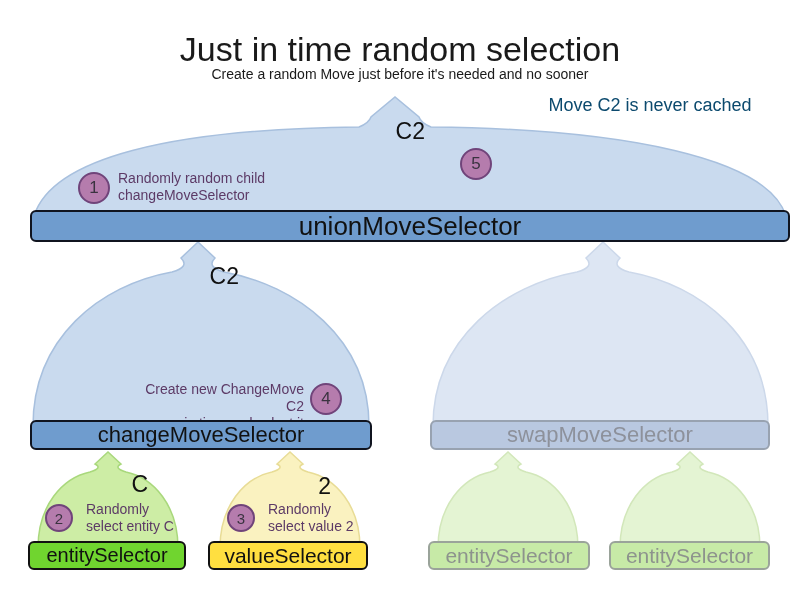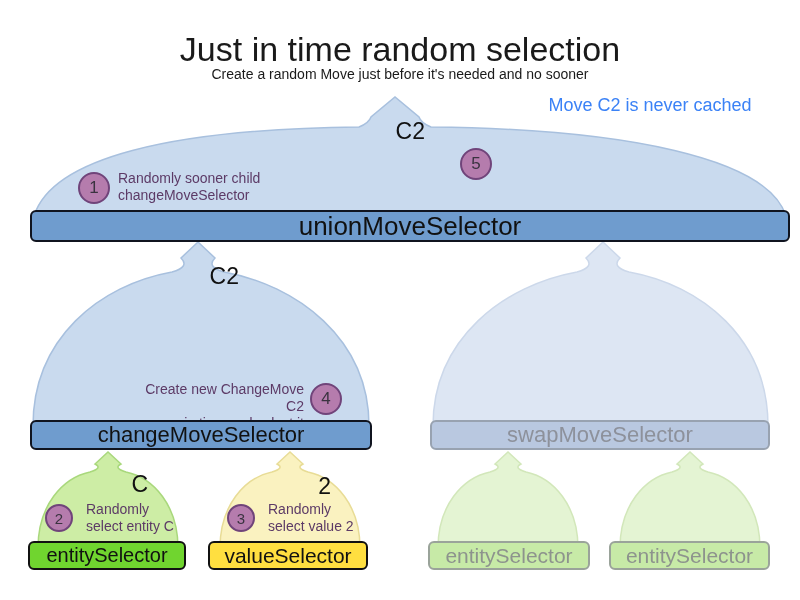--- a/index.html
+++ b/index.html
@@ -10,21 +10,21 @@
   .stage svg{position:absolute;left:0;top:0;}
   .abs{position:absolute;}
   .title{
     left:0;right:0;top:30px;text-align:center;font-size:34px;color:#1a1a1a;
   }
   .subtitle{
     left:0;right:0;top:66px;text-align:center;font-size:14px;color:#1a1a1a;
   }
   .note{
     left:500px;top:95px;width:300px;text-align:center;
-    font-size:18px;color:#3b82f6;
+    font-size:18px;color:#0c4a6e;
   }
   .bar{
     box-sizing:border-box;border-radius:6px;text-align:center;
     display:flex;align-items:center;justify-content:center;
   }
   .bar-blue{background:#6f9cce;border:2px solid #10141f;color:#111;}
   .bar-swap{background:#b9c8e0;border:2px solid #98a2b0;color:#8d919b;}
   .bar-green{background:#70d52f;border:2px solid #111;color:#111;}
   .bar-yellow{background:#ffdf40;border:2px solid #111;color:#111;}
   .bar-faded-green{background:#c7eaa7;border:2px solid #9aa39a;color:#8d938d;}
@@ -57,21 +57,21 @@
   <div class="abs subtitle">Create a random Move just before it's needed and no sooner</div>
   <div class="abs title">Just in time random selection</div>
   <div class="abs note">Move C2 is never cached</div>
 
   <div class="abs move-label" style="left:345px;top:118px;">C2</div>
   <div class="abs move-label" style="left:159px;top:263px;">C2</div>
   <div class="abs move-label" style="left:68px;top:471px;">C</div>
   <div class="abs move-label" style="left:251px;top:473px;">2</div>
 
   <div class="abs step-circle c-lg" style="left:78px;top:172px;">1</div>
-  <div class="abs step-text" style="left:118px;top:170px;width:160px;">Randomly sooner child
+  <div class="abs step-text" style="left:118px;top:170px;width:160px;">Randomly random child
 changeMoveSelector</div>
 
   <div class="abs step-circle c-lg" style="left:460px;top:148px;">5</div>
 
   <div class="abs step-text" style="left:124px;top:381px;width:180px;text-align:right;">Create new ChangeMove C2
 never in time and select it</div>
   <div class="abs step-circle c-lg" style="left:310px;top:383px;">4</div>
 
   <div class="abs step-circle c-sm" style="left:45px;top:504px;">2</div>
   <div class="abs step-text" style="left:86px;top:501px;width:110px;">Randomly

